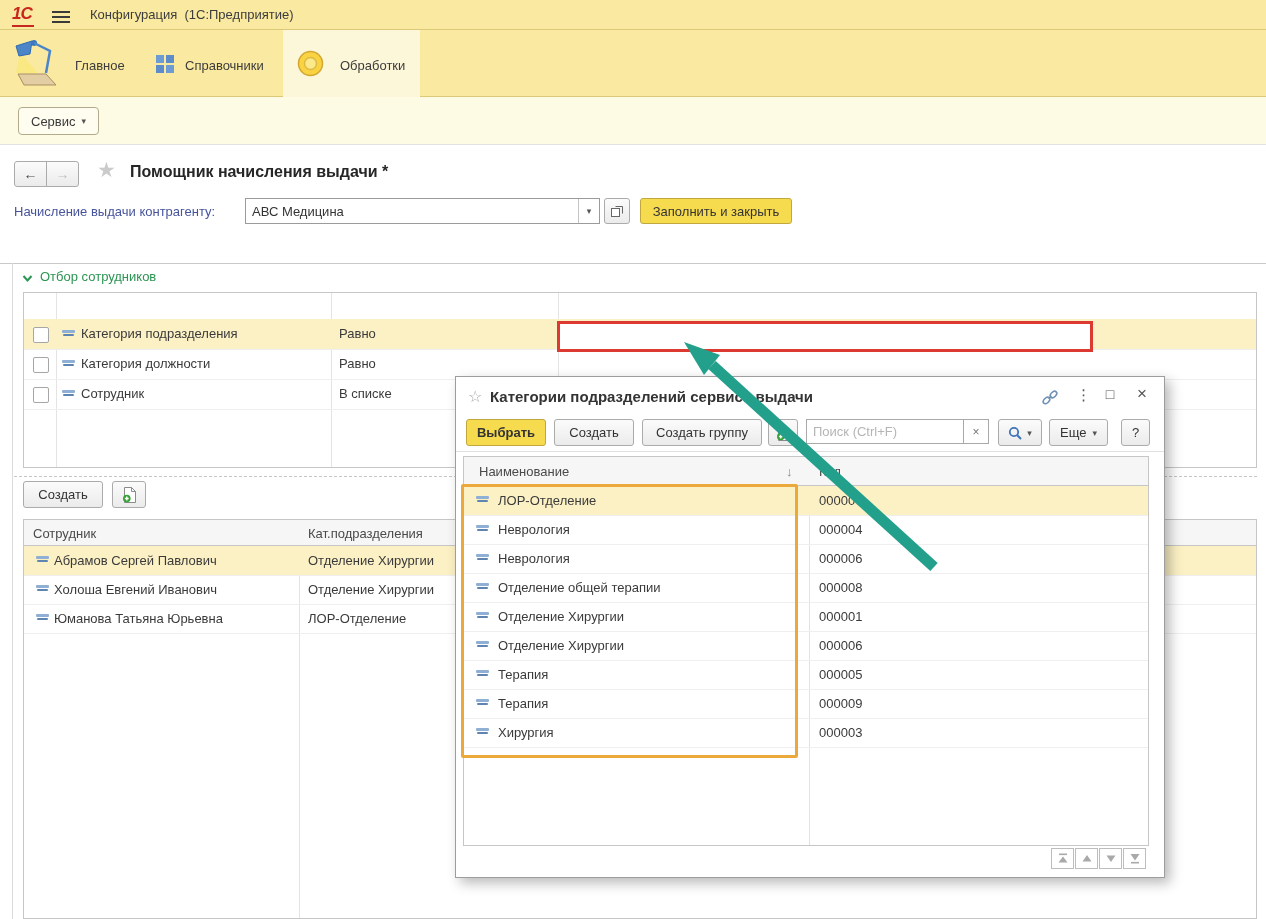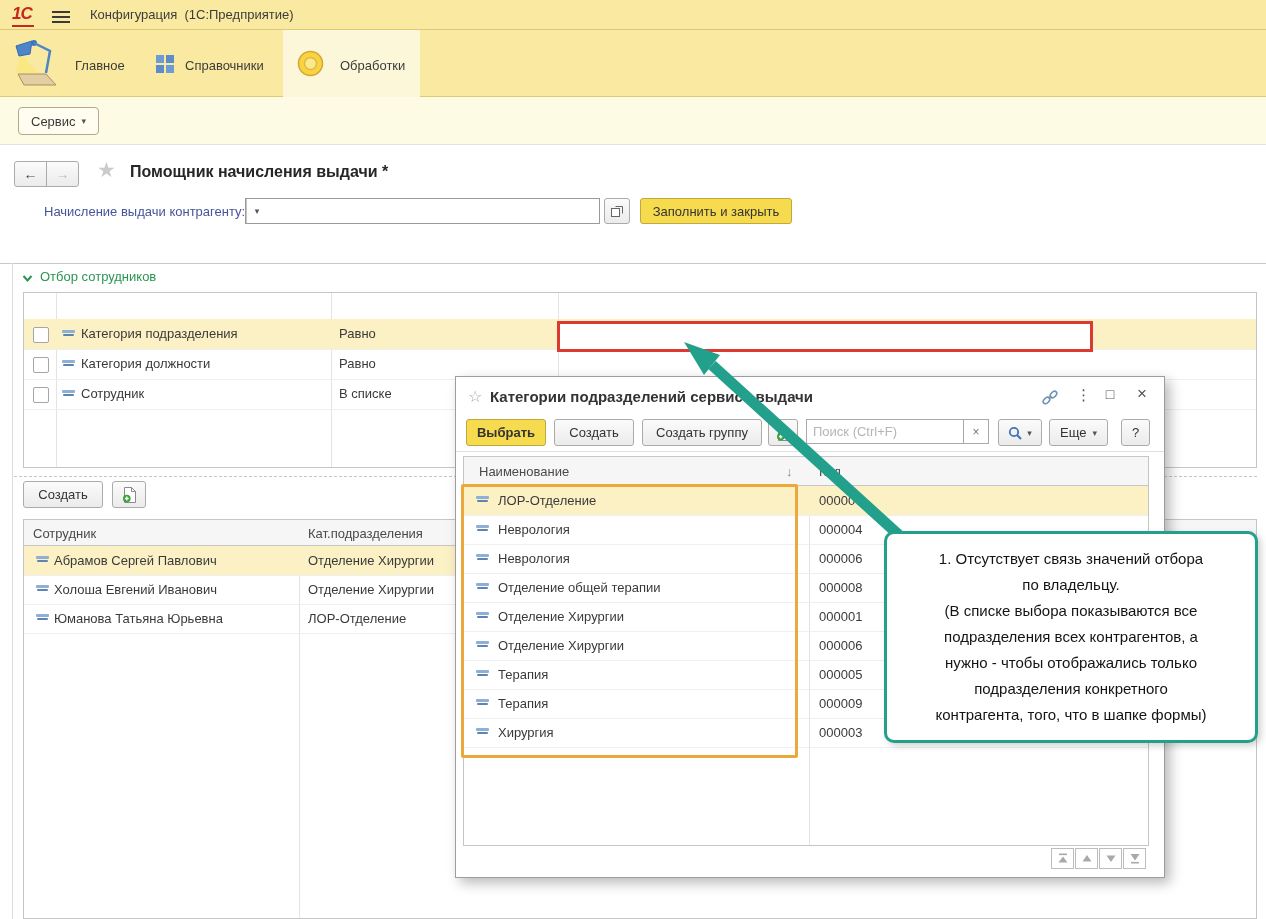--- a/index.html
+++ b/index.html
@@ -24,21 +24,21 @@
   .service-btn{left:18px;top:10px;height:26px;padding:0 12px;border:1px solid #b1ab8b;border-radius:4px;background:rgba(255,255,255,.45);display:inline-flex;align-items:center;gap:6px;cursor:pointer;}
   .caret{font-size:9px;color:#555;}
   
   .btn{display:inline-flex;align-items:center;justify-content:center;border:1px solid #ababab;border-radius:3px;background:linear-gradient(#fbfbfb,#ebebeb);color:#333;cursor:pointer;box-sizing:border-box;}
   .btn-yellow{background:var(--btn-yellow);border:1px solid #c0a73e;}
   
   .nav-btn{width:33px;height:26px;font-size:14px;}
   .form-title{font-size:16px;font-weight:bold;color:#262626;}
   .star-filled{font-size:21px;color:#cbcbcb;cursor:pointer;}
   
-  .field-label{color:var(--label-blue);margin-left:30px;}
+  .field-label{color:var(--label-blue);}
   .input-wrap{left:245px;top:198px;width:355px;height:26px;border:1px solid #9b9b9b;background:#fff;box-sizing:border-box;display:flex;}
   .input-wrap input{flex:1;border:none;outline:none;padding:0 6px;font:13px "Liberation Sans",sans-serif;color:#333;}
   .input-caret{width:20px;border-left:1px solid #c4c4c4;display:flex;align-items:center;justify-content:center;cursor:pointer;}
   
   .page-tab{left:14px;top:234px;height:30px;padding:0 14px;background:#fff;border:1px solid #b9b9b9;border-bottom:none;border-radius:3px 3px 0 0;display:inline-flex;align-items:center;z-index:2;cursor:pointer;}
   .content-line{left:0;top:263px;width:1266px;border-top:1px solid #c9c9c9;}
   .panel-left-line{left:12px;top:263px;height:656px;border-left:1px solid #dcdcdc;}
   .group-label{color:var(--green);cursor:pointer;}
   
   .tbl{border:1px solid #c6c6c6;box-sizing:border-box;background:#fff;}
@@ -120,20 +120,21 @@
     </span>
   </div>
 
   <span class="abs btn nav-btn" style="left:14px;top:161px;border-radius:3px 0 0 3px;color:#444">←</span>
   <span class="abs btn nav-btn" style="left:46px;top:161px;border-radius:0 3px 3px 0;color:#bdbdbd">→</span>
   <span class="abs star-filled" style="left:97px;top:158px">★</span>
   <span class="abs form-title" style="left:130px;top:163px">Помощник начисления выдачи *</span>
 
   <span class="abs field-label" style="left:14px;top:204px">Начисление выдачи контрагенту:</span>
   <span class="abs input-wrap">
+    <input type="text" value="АВС Медицина" style="">
     <span class="input-caret">
         <span class="caret">▾</span>
       </span>
   </span>
   <span class="abs btn" style="left:604px;top:198px;width:26px;height:26px">
     <svg width="14" height="14" viewBox="0 0 14 14">
       <rect x="1.5" y="4.5" width="8" height="8" fill="#fff" stroke="#666"></rect>
       <polyline points="5.5,2.5 12.5,2.5 12.5,9.5" fill="none" stroke="#666"></polyline>
     </svg>
   </span>
@@ -372,21 +373,14 @@
           <rect x="2" y="8.9" width="8" height="1.6"></rect>
       </svg>
     </span>
   </div>
 
   <svg class="abs arrow-svg" width="1266" height="919" viewBox="0 0 1266 919">
     <line x1="934" y1="567" x2="712" y2="365" style="stroke:var(--teal)" stroke-width="11"></line>
     <polygon points="684,342 720,355 704,375" style="fill:var(--teal)"></polygon>
   </svg>
 
-  <div class="abs annotation">1. Отсутствует связь значений отбора
-по владельцу.
-(В списке выбора показываются все
-подразделения всех контрагентов, а
-нужно - чтобы отображались только
-подразделения конкретного
-контрагента, того, что в шапке формы)</div>
 
 </div>
 
 </body></html>

